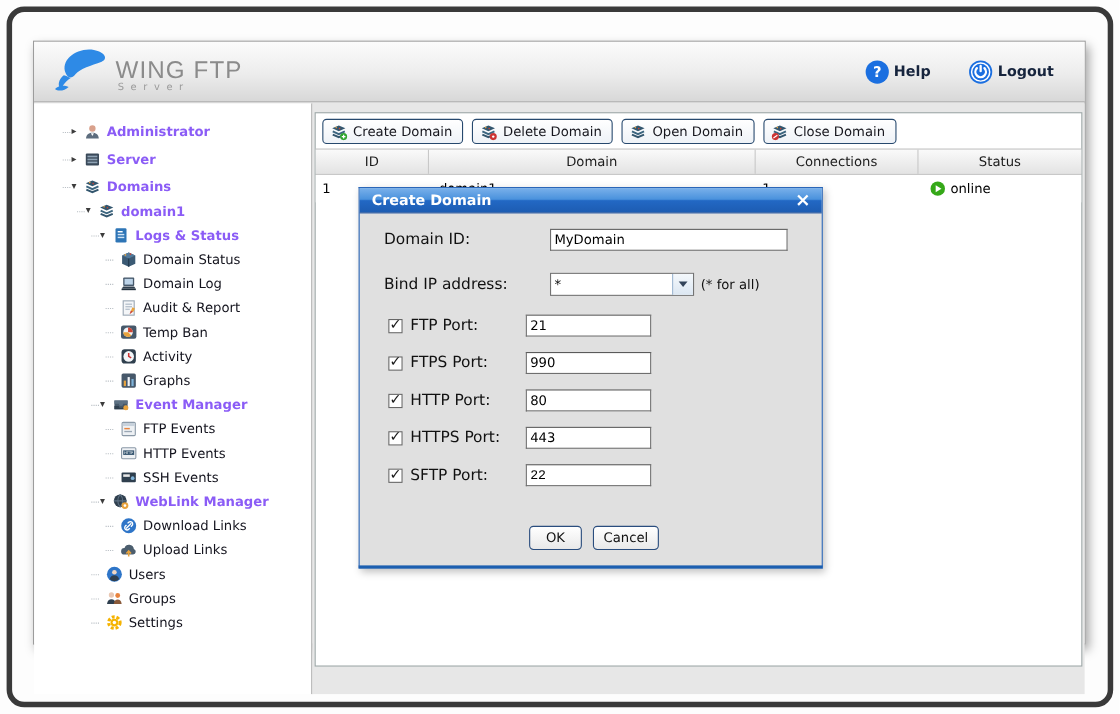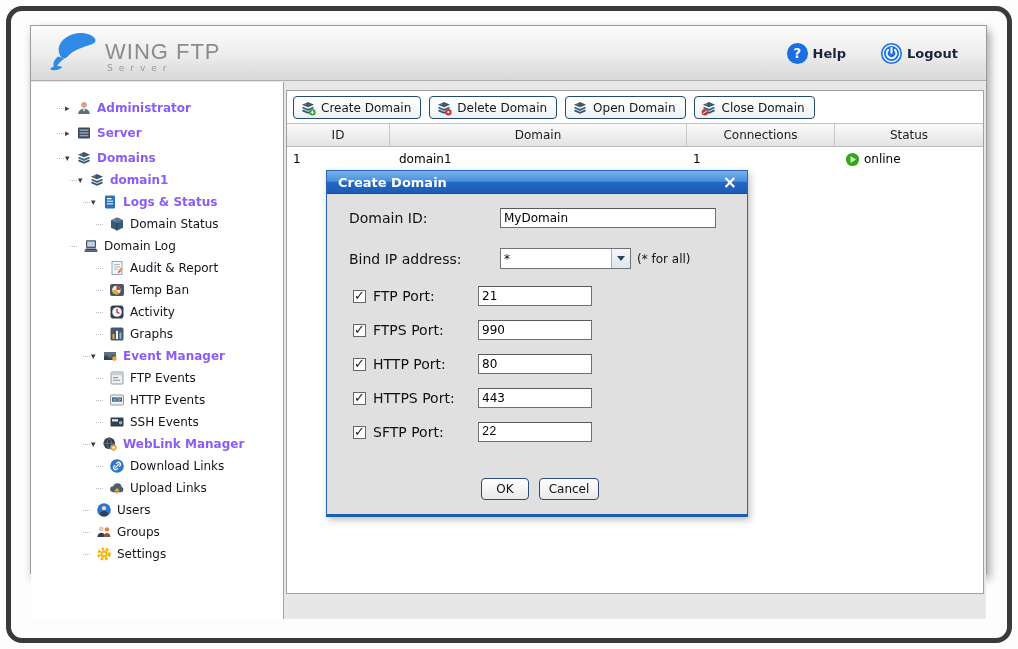--- a/index.html
+++ b/index.html
@@ -2,21 +2,21 @@
 <html><head>
 <meta charset="utf-8">
 <style>
   * { box-sizing: border-box; margin: 0; padding: 0; }
   html,body { width:1018px; height:649px; background:#ffffff; overflow:hidden;
               font-family:"DejaVu Sans","Liberation Sans",sans-serif; }
   .canvas { position:relative; width:1018px; height:649px; background:#fdfdfd; }
   .outer-frame { position:absolute; inset:6px; border:5px solid #3a3a3a; border-radius:16px; pointer-events:none; z-index:50; }
 
   
-  .window { position:absolute; left:30px; top:25px; width:957px; height:549px;
+  .window { position:absolute; left:30px; top:37px; width:957px; height:549px;
             background:#e9e9e9; border:1px solid #9c9c9c;
             box-shadow:3px 5px 9px rgba(0,0,0,.35); }
   .app-header { position:absolute; left:0; top:0; width:100%; height:55px;
             background:linear-gradient(180deg,#fcfcfc 0%,#ececec 55%,#d8d8d8 100%);
             border-bottom:1px solid #aeaeae; display:flex; align-items:center; justify-content:space-between; }
   .logo { display:flex; align-items:flex-end; padding-left:14px; }
   .logo svg { width:56px; height:46px; margin-bottom:2px; }
   .logo-text { margin-left:4px; padding-bottom:4px; }
   .logo-title { font-size:22px; color:#8b8b8b; letter-spacing:1px; line-height:20px; font-family:"Liberation Sans",sans-serif; }
   .logo-sub { font-size:9px; color:#9a9a9a; letter-spacing:6px; margin-top:1px; padding-left:2px; }
@@ -209,21 +209,21 @@
               <svg viewBox="0 0 16 16">
                 <path d="M8 1.5l6 2.8v7.4L8 14.5 2 11.7V4.3z" fill="#3b5a74"></path>
                 <path d="M8 1.5l6 2.8L8 7 2 4.3z" fill="#537a9b"></path>
                 <path d="M8 7v7.5" stroke="#22384c"></path>
                 <circle cx="5" cy="3.8" r=".8" fill="#e8a33d"></circle>
                 <circle cx="9.6" cy="3" r=".8" fill="#cc4433"></circle>
               </svg>
             </span>
             <span class="t-label">Domain Status</span>
           </div>
-          <div class="tree-row" style="padding-left: 39px;">
+          <div class="tree-row" style="padding-left: 65px;">
             <span class="stub"></span>
             <span class="arrow" style="width: 5px;"></span>
             <span class="t-icon">
               <svg viewBox="0 0 16 16">
                 <rect x="3" y="2.3" width="10" height="7.6" rx=".8" fill="#46586a"></rect>
                 <rect x="4.2" y="3.5" width="7.6" height="5.2" fill="#bcd3e8"></rect>
                 <path d="M1.5 12.6h13l-1.6-2.1H3.1z" fill="#2f3f4e"></path>
                 <rect x="1.5" y="12.6" width="13" height="1.2" fill="#22303c"></rect>
               </svg>
             </span>

